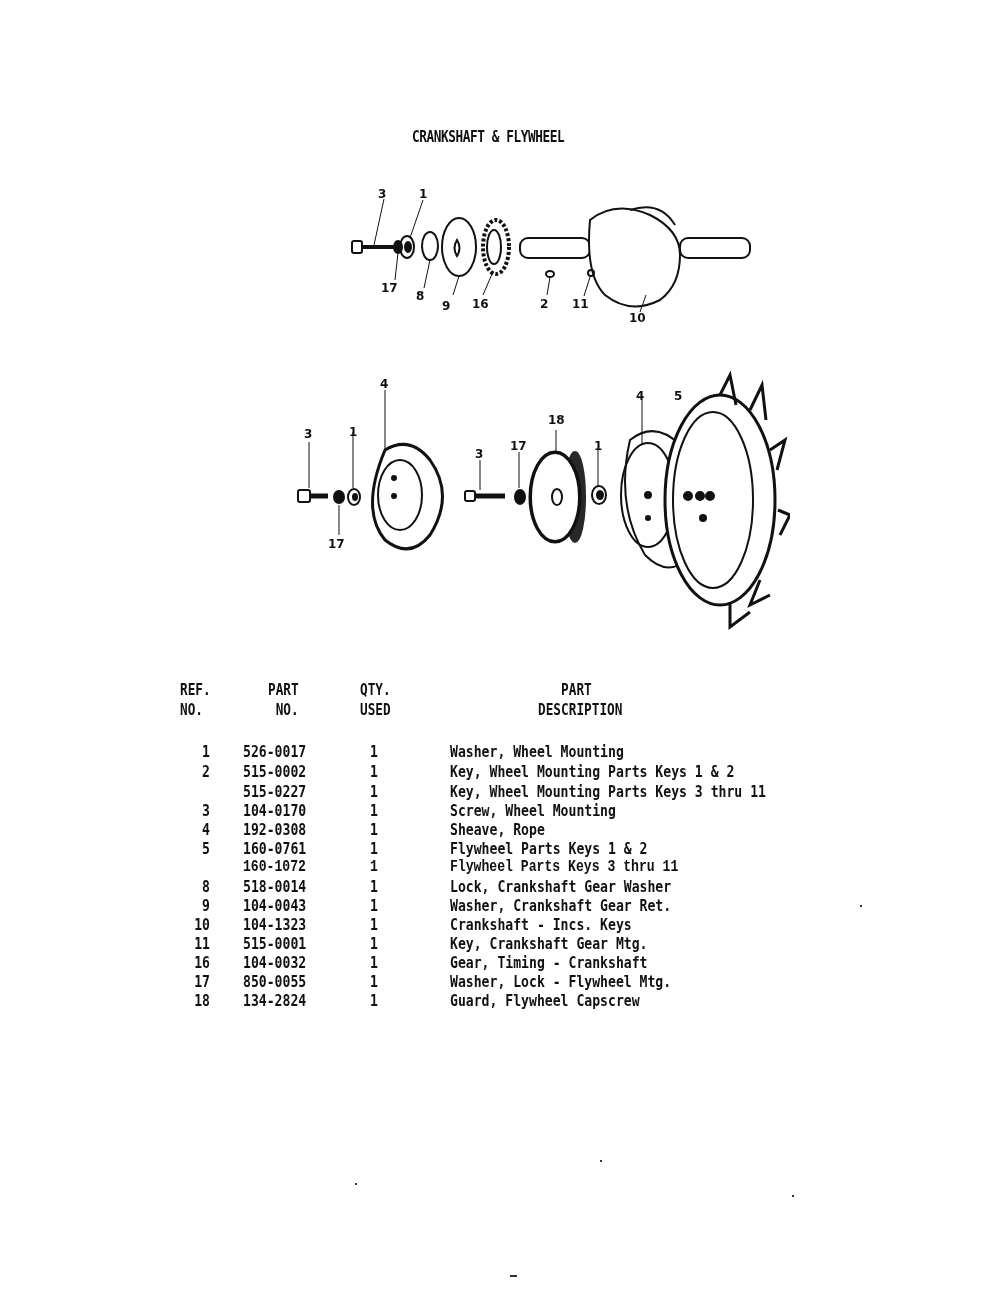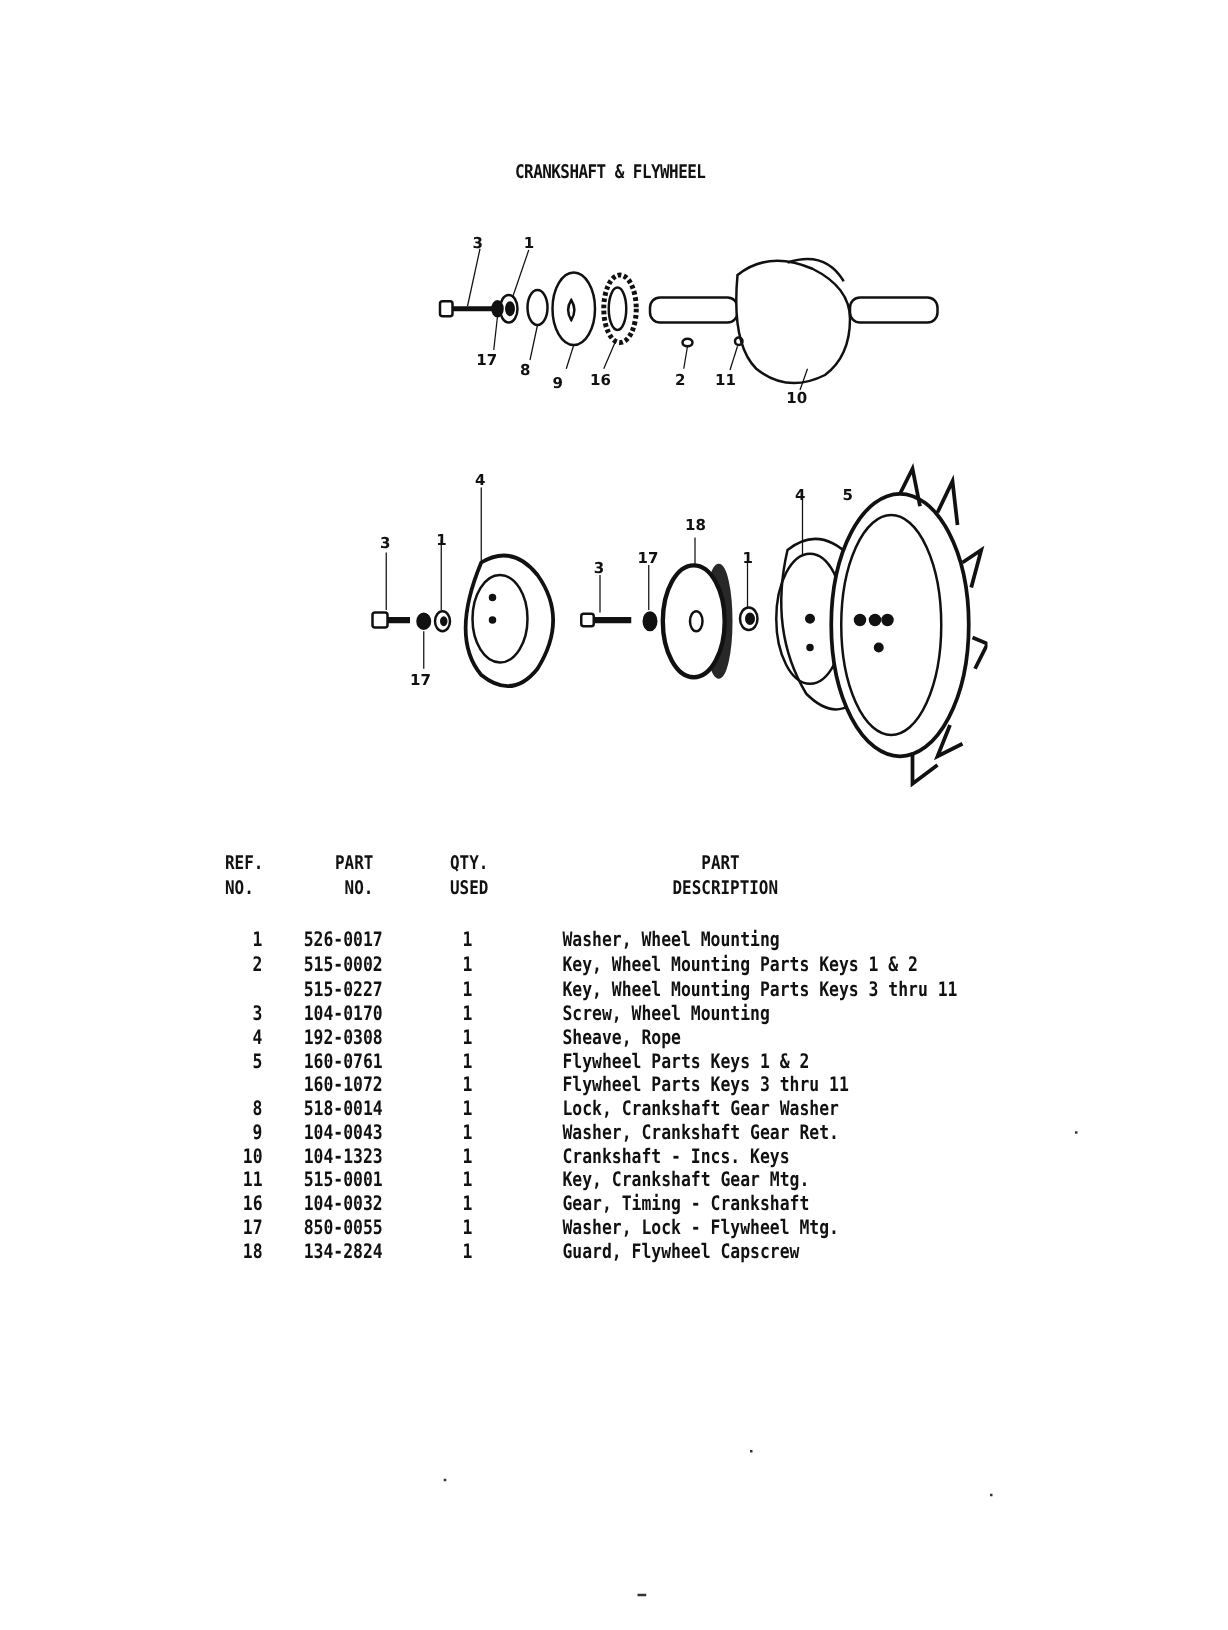--- a/index.html
+++ b/index.html
@@ -170,21 +170,21 @@
       <span class="c-part">192-0308</span>
       <span class="c-qty">1</span>
       <span class="c-desc">Sheave, Rope</span>
     </div>
   <div class="row" style="top:159px;">
       <span class="c-ref">5</span>
       <span class="c-part">160-0761</span>
       <span class="c-qty">1</span>
       <span class="c-desc">Flywheel Parts Keys 1 &amp; 2</span>
     </div>
-  <div class="row" style="top:178px;">
+  <div class="row" style="top:178px;font-family:Liberation Mono, monospace;">
       <span class="c-ref"></span>
       <span class="c-part">160-1072</span>
       <span class="c-qty">1</span>
       <span class="c-desc">Flywheel Parts Keys 3 thru 11</span>
     </div>
   <div class="row" style="top:197px;">
       <span class="c-ref">8</span>
       <span class="c-part">518-0014</span>
       <span class="c-qty">1</span>
       <span class="c-desc">Lock, Crankshaft Gear Washer</span>

